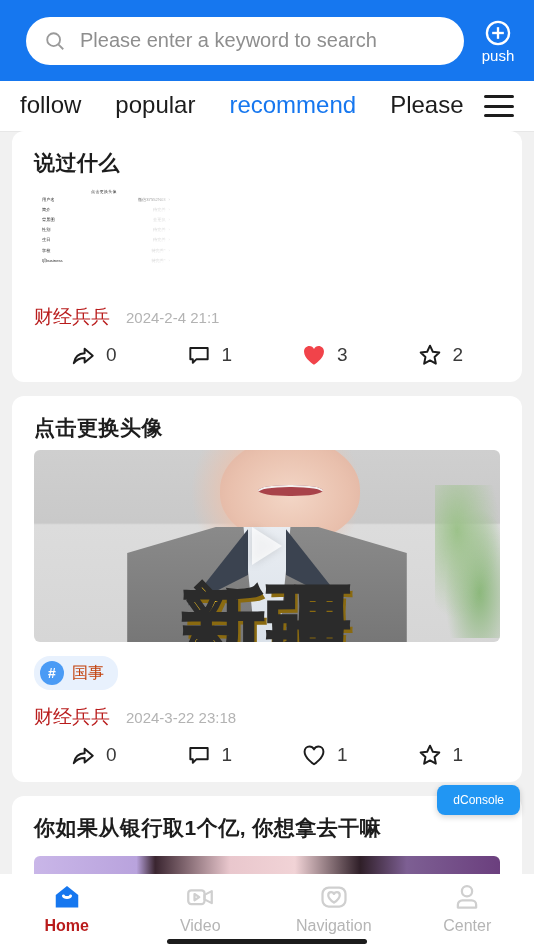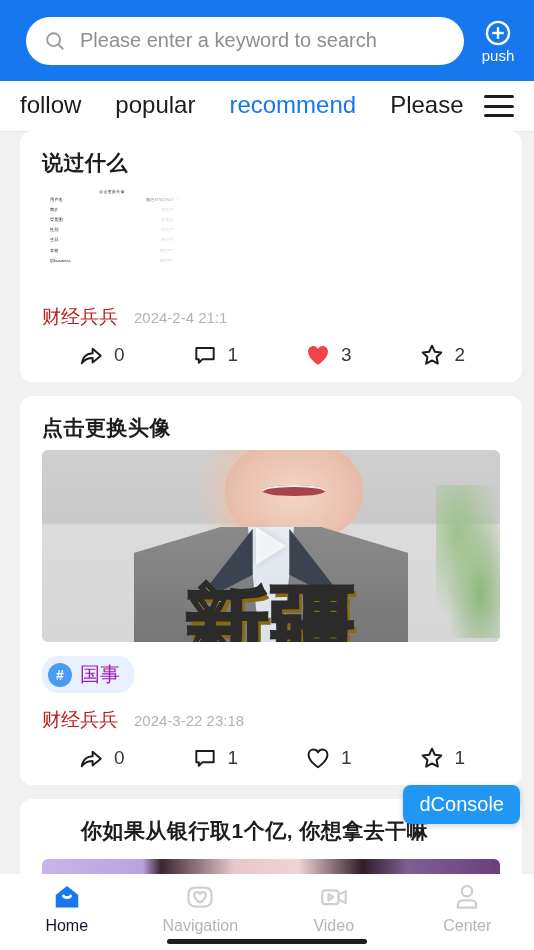--- a/index.html
+++ b/index.html
@@ -64,21 +64,21 @@
   }
   .menu-icon{
     width:30px;height:22px;flex:none;display:flex;flex-direction:column;
     justify-content:space-between;cursor:pointer;margin-left:8px;
   }
   .menu-icon span{ display:block;height:3px;background:#1c1c1c;border-radius:2px; }
 
   
   .feed{
     position:absolute;top:121px;left:0;right:0;bottom:76px;
-    overflow:hidden;padding:10px 12px 0 20px;
+    overflow:hidden;padding:10px 12px 0 12px;
   }
   .card{
     background:#fff;border-radius:12px;padding:18px 22px 14px 22px;
     margin-bottom:14px;
   }
   .card-title{
     font-size:21px;font-weight:700;color:#1d1d1d;margin-bottom:8px;
     letter-spacing:.5px;
   }
 
@@ -166,21 +166,21 @@
   .tag{
     display:inline-flex;align-items:center;gap:8px;
     background:#e8f1fd;border-radius:16px;padding:5px 14px 5px 6px;
     margin-bottom:14px;cursor:pointer;
   }
   .tag-hash{
     width:24px;height:24px;border-radius:50%;background:#4a9bf5;color:#fff;
     display:flex;align-items:center;justify-content:center;
     font-size:14px;font-weight:700;
   }
-  .tag-text{ font-size:20px;color:#a21caf; }
+  .tag-text{ font-size:16px;color:#c2410c; }
 
   
   .meta{ display:flex;align-items:baseline;gap:16px;margin-bottom:12px; }
   .meta-author{ font-size:19px;color:#b91c1c; }
   .meta-date{ font-size:15px;color:#b3b3b3; }
 
   
   .actions{ display:flex;align-items:center; }
   .action{
     flex:1;display:flex;align-items:center;gap:10px;cursor:pointer;
@@ -189,35 +189,35 @@
   .action:first-child{ padding-left:36px; }
   .action svg{ width:26px;height:26px;flex:none; }
   .action .cnt{ font-size:19px;color:#3a3a3a; }
   .ic-stroke{ fill:none;stroke:#1c1c1c;stroke-width:1.8;stroke-linejoin:round;stroke-linecap:round; }
   .ic-heart-fill{ fill:#f1434a; }
 
   
   .dconsole{
     position:absolute;right:14px;top:785px;
     background:#2196f3;color:#fff;border-radius:8px;
-    padding:8px 16px;font-size:20px;cursor:pointer;
+    padding:8px 16px;font-size:12px;cursor:pointer;
     box-shadow:0 2px 6px rgba(0,0,0,.18);z-index:40;
   }
 
   
   .bottomnav{
     position:absolute;left:0;right:0;bottom:0;height:76px;background:#fff;
     display:flex;align-items:flex-start;padding-top:8px;z-index:30;
   }
   .nav-item{
     flex:1;display:flex;flex-direction:column;align-items:center;gap:5px;cursor:pointer;
   }
   .nav-item svg{ width:30px;height:30px; }
   .nav-label{ font-size:16px;color:#b5b5b5; }
-  .nav-item.active .nav-label{ color:#0f172a;font-weight:400; }
+  .nav-item.active .nav-label{ color:#b91c1c;font-weight:700; }
   .nav-stroke{ fill:none;stroke:#cfcfcf;stroke-width:1.8;stroke-linejoin:round;stroke-linecap:round; }
   .home-fill{ fill:#1677ef; }
   .home-smile{ fill:none;stroke:#fff;stroke-width:2.4;stroke-linecap:round; }
   .home-indicator{
     position:absolute;bottom:6px;left:50%;transform:translateX(-50%);
     width:200px;height:5px;background:#1c1c1c;border-radius:3px;
   }
 </style>
 </head>
 <body>
@@ -372,50 +372,50 @@
       <div class="action">
         <svg viewBox="0 0 24 24">
           <path class="ic-stroke" d="M12 3.4L14.6 9L20.6 9.7L16.2 13.9L17.4 20L12 17L6.6 20L7.8 13.9L3.4 9.7L9.4 9Z"></path>
         </svg>
         <span class="cnt">1</span>
       </div>
     </div>
   </div>
 
   <div class="card" style="padding-bottom:0;">
-    <div class="card-title" style="margin-bottom:14px;margin-left:39px;">你如果从银行取1个亿, 你想拿去干嘛</div>
+    <div class="card-title" style="margin-bottom:14px;">你如果从银行取1个亿, 你想拿去干嘛</div>
     <div class="media media-purple"></div>
   </div>
 
 </div>
 
 <div class="dconsole">dConsole</div>
 
 <div class="bottomnav">
   <div class="nav-item active">
     <svg viewBox="0 0 24 24">
       <path class="home-fill" d="M12 3.2L21 10.3V20.4H3V10.3Z"></path>
       <path class="home-smile" d="M9.2 11.2C9.8 12.8 14.2 12.8 14.8 11.2"></path>
     </svg>
     <span class="nav-label">Home</span>
   </div>
   <div class="nav-item">
     <svg viewBox="0 0 24 24">
-      <rect class="nav-stroke" x="2.8" y="4.4" width="18.4" height="15.2" rx="5"></rect>
-      <path class="nav-stroke" d="M12 16.4C12 16.4 7.4 13.4 7.4 10.5C7.4 9.1 8.5 8.1 9.7 8.1C10.6 8.1 11.6 8.7 12 9.5C12.4 8.7 13.4 8.1 14.3 8.1C15.5 8.1 16.6 9.1 16.6 10.5C16.6 13.4 12 16.4 12 16.4Z"></path>
-    </svg>
-    <span class="nav-label">Navigation</span>
-  </div>
-  <div class="nav-item">
-    <svg viewBox="0 0 24 24">
       <rect class="nav-stroke" x="2.6" y="6.6" width="13" height="11" rx="2.4"></rect>
       <path class="nav-stroke" d="M15.6 10.3L21.4 7.3V16.9L15.6 13.9Z"></path>
       <path class="nav-stroke" d="M7.6 9.6L11.4 12.1L7.6 14.6Z"></path>
     </svg>
     <span class="nav-label">Video</span>
+  </div>
+  <div class="nav-item">
+    <svg viewBox="0 0 24 24">
+      <rect class="nav-stroke" x="2.8" y="4.4" width="18.4" height="15.2" rx="5"></rect>
+      <path class="nav-stroke" d="M12 16.4C12 16.4 7.4 13.4 7.4 10.5C7.4 9.1 8.5 8.1 9.7 8.1C10.6 8.1 11.6 8.7 12 9.5C12.4 8.7 13.4 8.1 14.3 8.1C15.5 8.1 16.6 9.1 16.6 10.5C16.6 13.4 12 16.4 12 16.4Z"></path>
+    </svg>
+    <span class="nav-label">Navigation</span>
   </div>
   <div class="nav-item">
     <svg viewBox="0 0 24 24">
       <circle class="nav-stroke" cx="12" cy="7.4" r="4.1"></circle>
       <path class="nav-stroke" d="M4.7 20.4V18.2C4.7 16.2 6.3 14.7 8.3 14.7H15.7C17.7 14.7 19.3 16.2 19.3 18.2V20.4Z"></path>
     </svg>
     <span class="nav-label">Center</span>
   </div>
   <div class="home-indicator"></div>
 </div>

